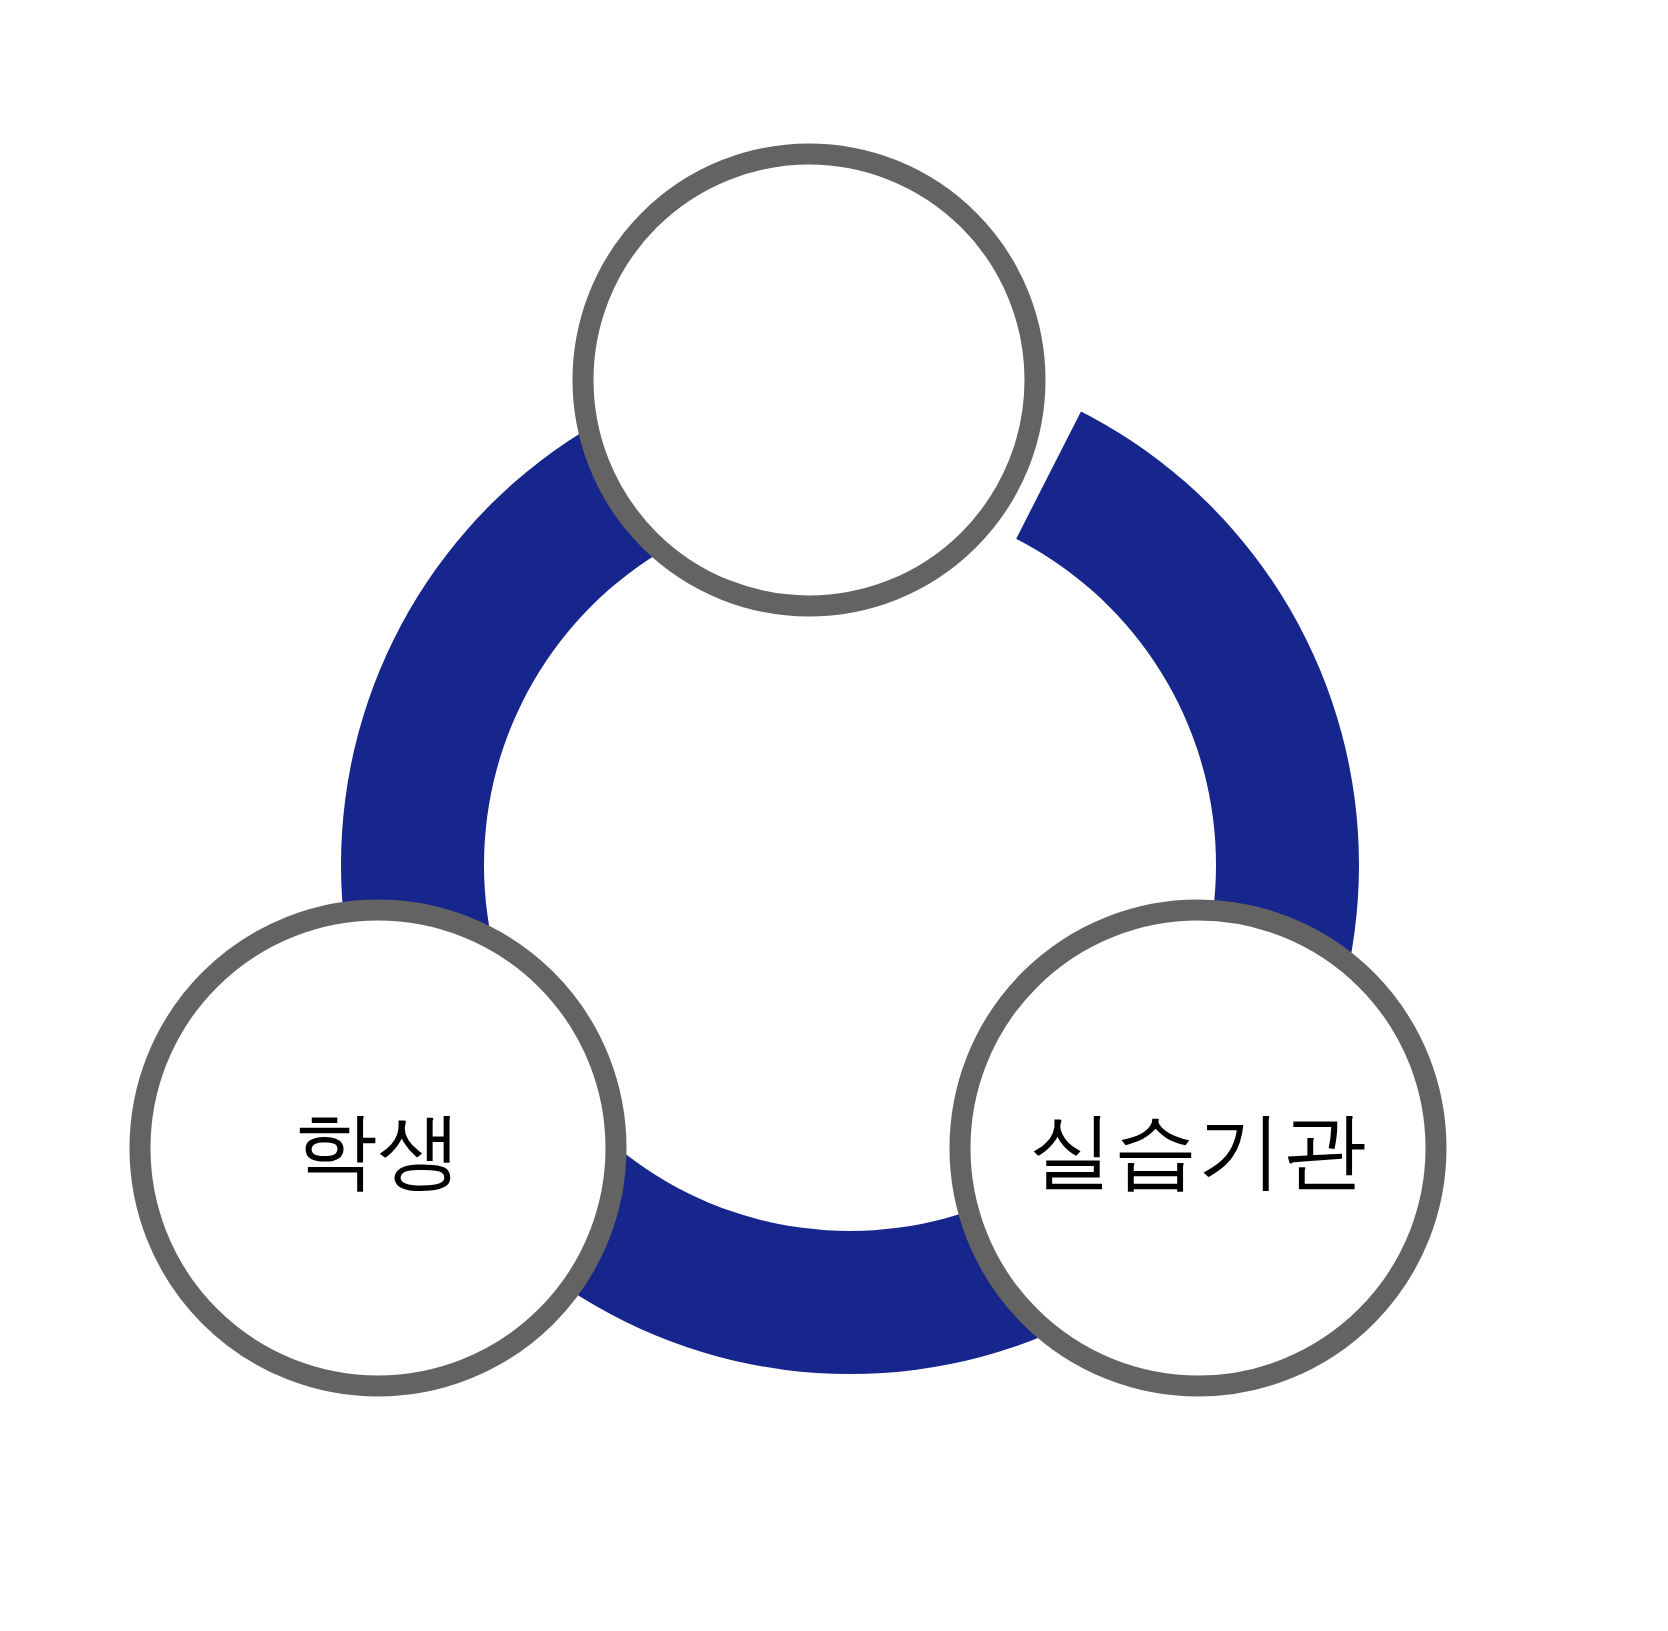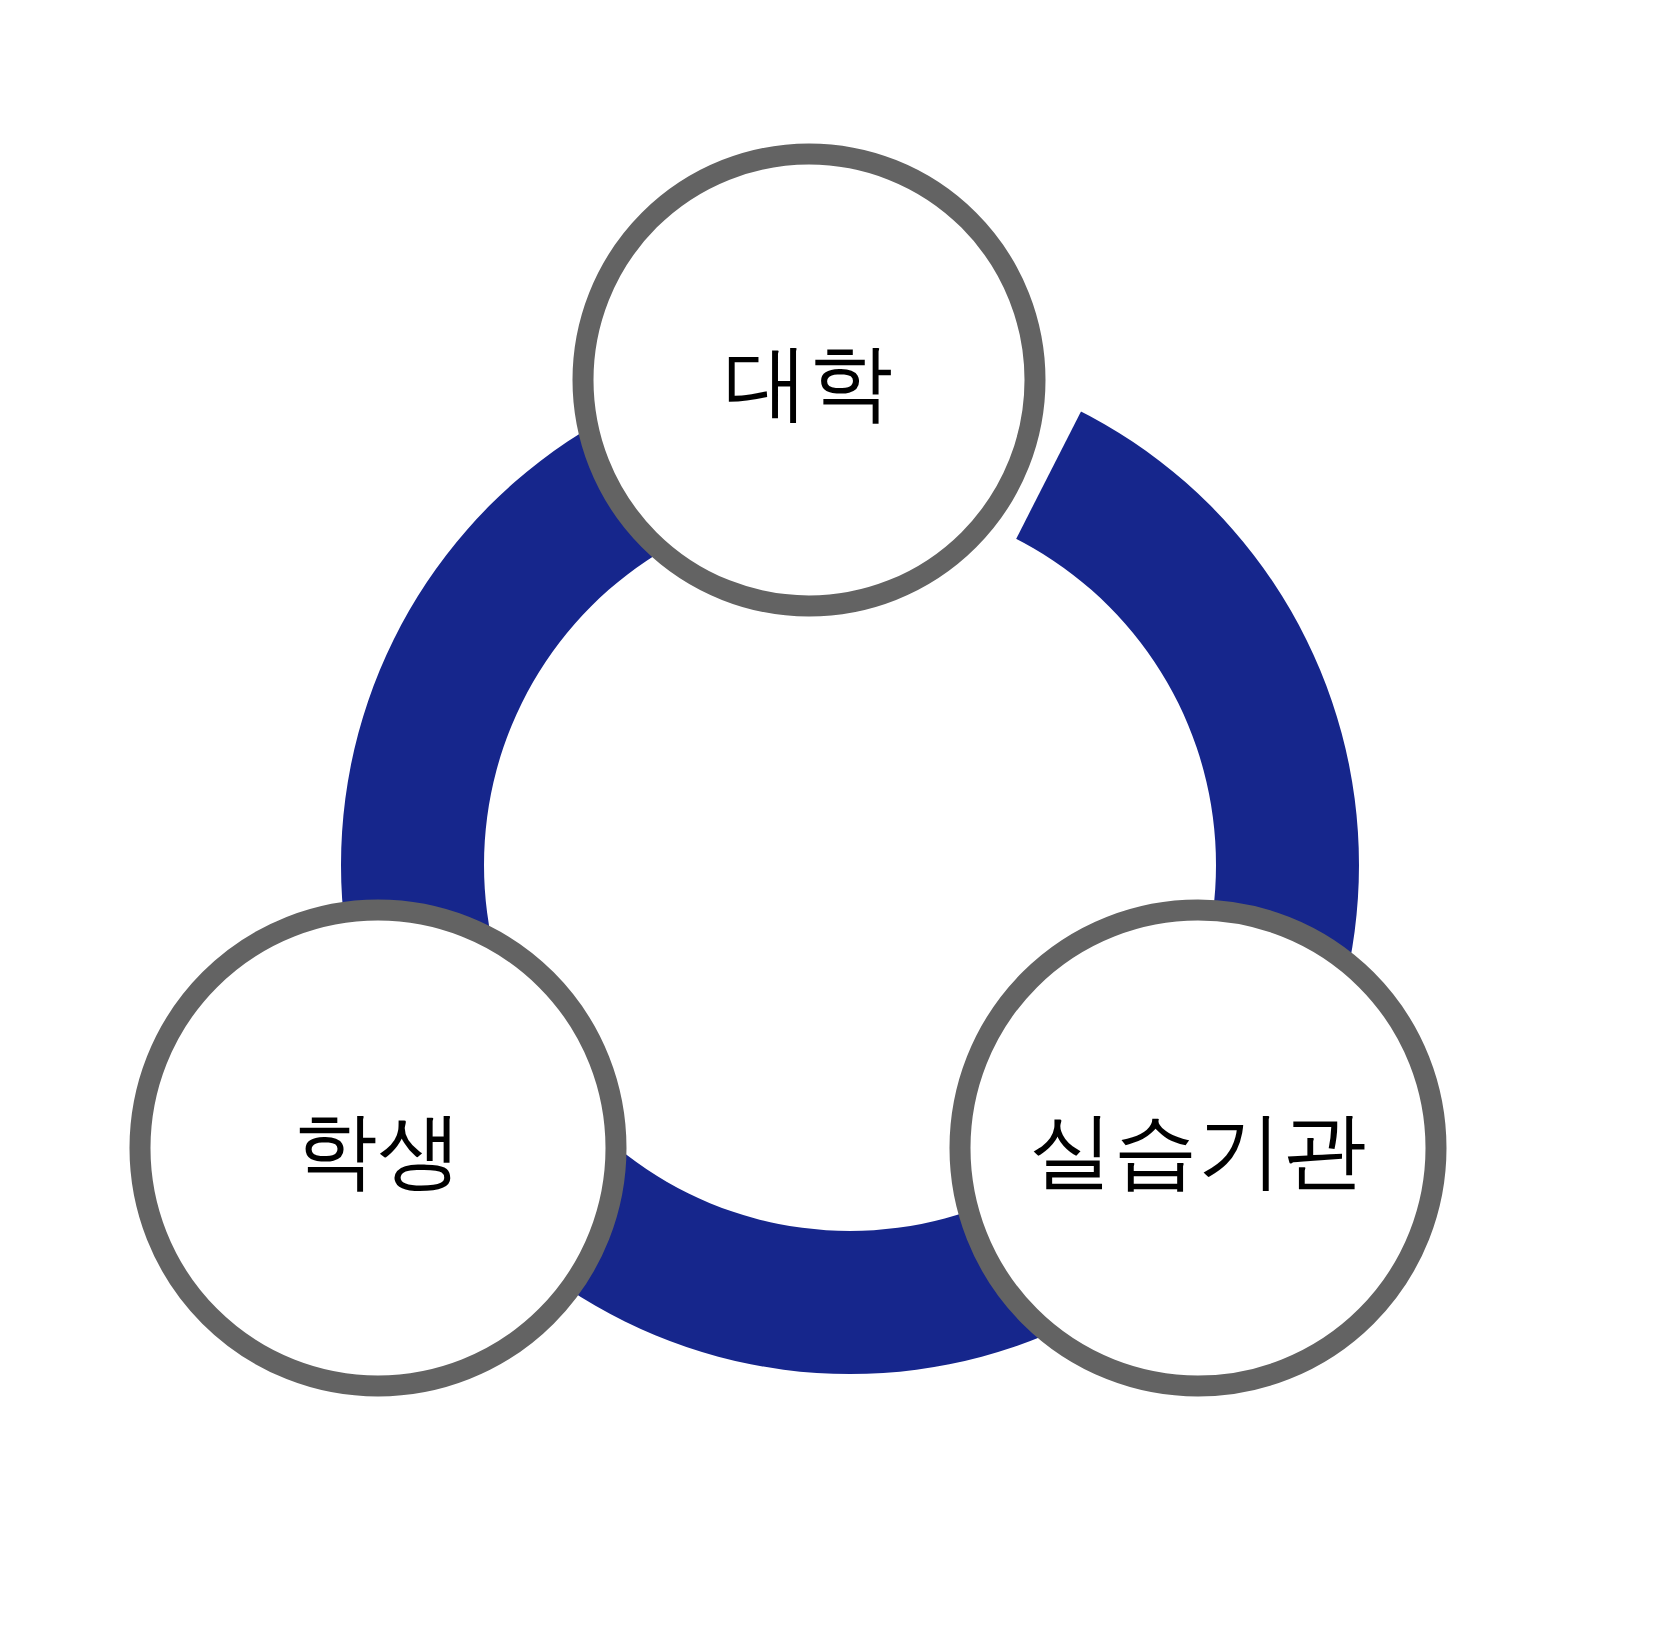--- a/index.html
+++ b/index.html
@@ -66,19 +66,18 @@
       <path id="ring-gap" fill="#FFFFFF" d="M 850 865 L 600.8 375.8 L 1099.2 375.8 Z"></path>
     </g>
 
     <circle id="node-univ-circle" cx="809" cy="380" r="226" fill="#FFFFFF" stroke="#636363" stroke-width="21"></circle>
 
     <circle id="node-student-circle" cx="378" cy="1148" r="238" fill="#FFFFFF" stroke="#636363" stroke-width="21"></circle>
 
     <circle id="node-institution-circle" cx="1198" cy="1148" r="238" fill="#FFFFFF" stroke="#636363" stroke-width="21"></circle>
   </svg>
 
-  <div class="node-label" id="label-univ" style="left: 809px; top: 383px;">대학</div>
 
   <div class="node-label" id="label-institution" style="left: 1198px; top: 1151px;">실습기관</div>
 
   <div class="node-label" id="label-student" style="left: 378px; top: 1151px;">학생</div>
 
 </div>
 
 </body></html>

